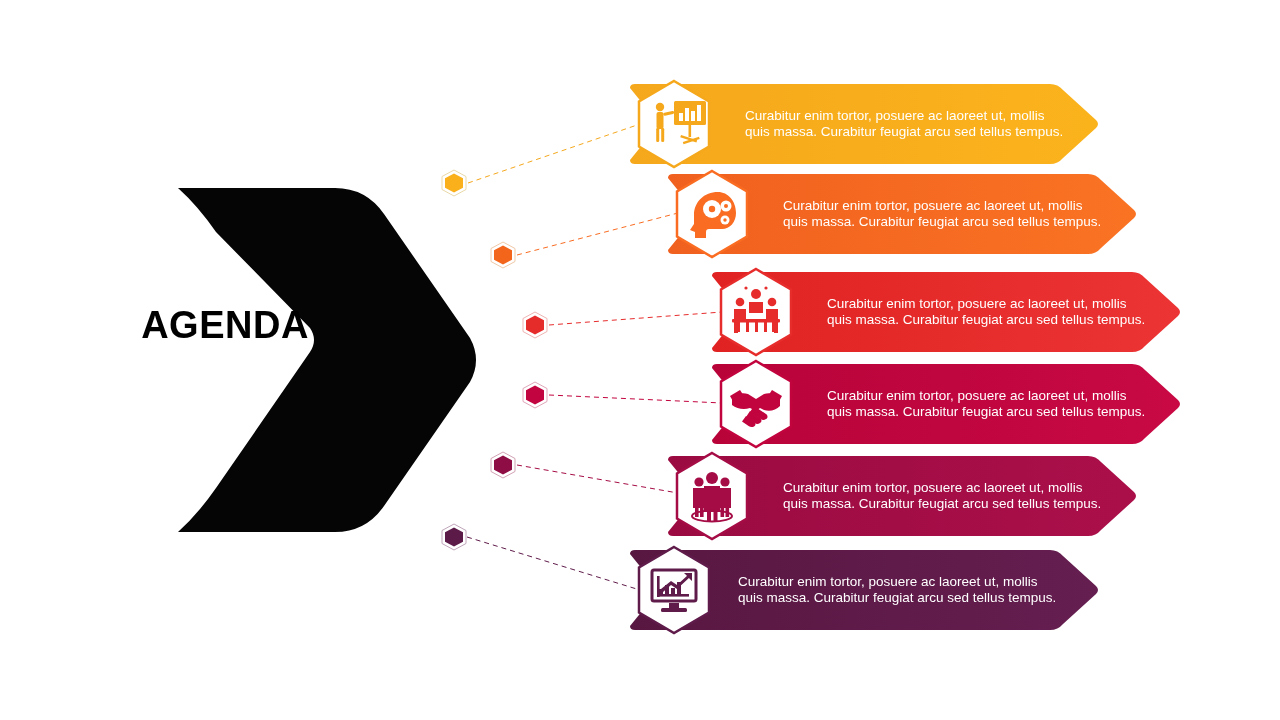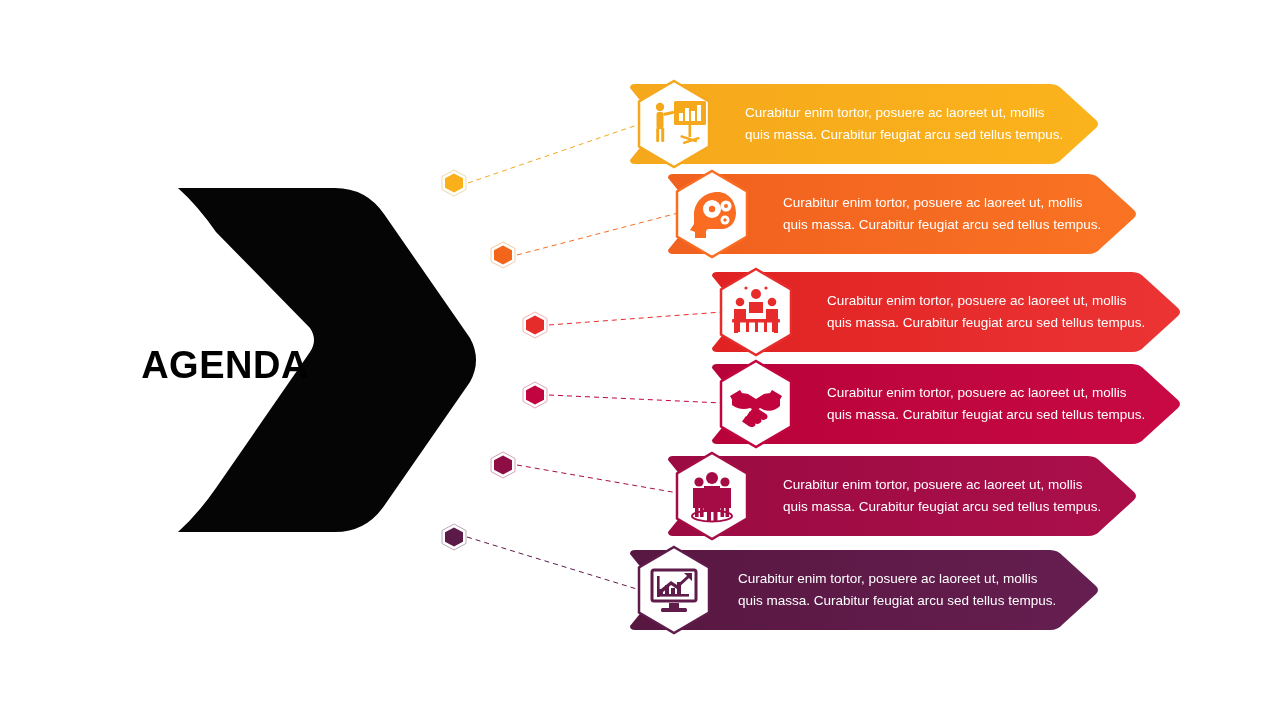--- a/index.html
+++ b/index.html
@@ -39,21 +39,20 @@
     position: absolute;
     left: 60px;
     top: 150px;
     width: 330px;
     text-align: center;
     color: #000000;
     font-weight: bold;
     font-size: 38px;
     line-height: 50px;
     letter-spacing: 0.5px;
-    margin-top: 40px;
   }
   #title-text .tline { display: block; }
 
   
   .marker {
     position: absolute;
     width: 28px;
     height: 28px;
   }
   .marker svg { display: block; overflow: visible; }
@@ -77,21 +76,21 @@
     height: 84px;
     width: 100%;
   }
   .row-bar svg { display: block; overflow: visible; }
   .row-text {
     position: absolute;
     top: 50%;
     transform: translateY(-50%);
     color: #ffffff;
     font-size: 13.5px;
-    line-height: 22px;
+    line-height: 16px;
     white-space: pre-line;
   }
   .row-icon {
     position: absolute;
     top: 50%;
     transform: translateY(-50%);
     width: 92px;
     height: 92px;
   }
   .row-icon svg { display: block; overflow: visible; }

